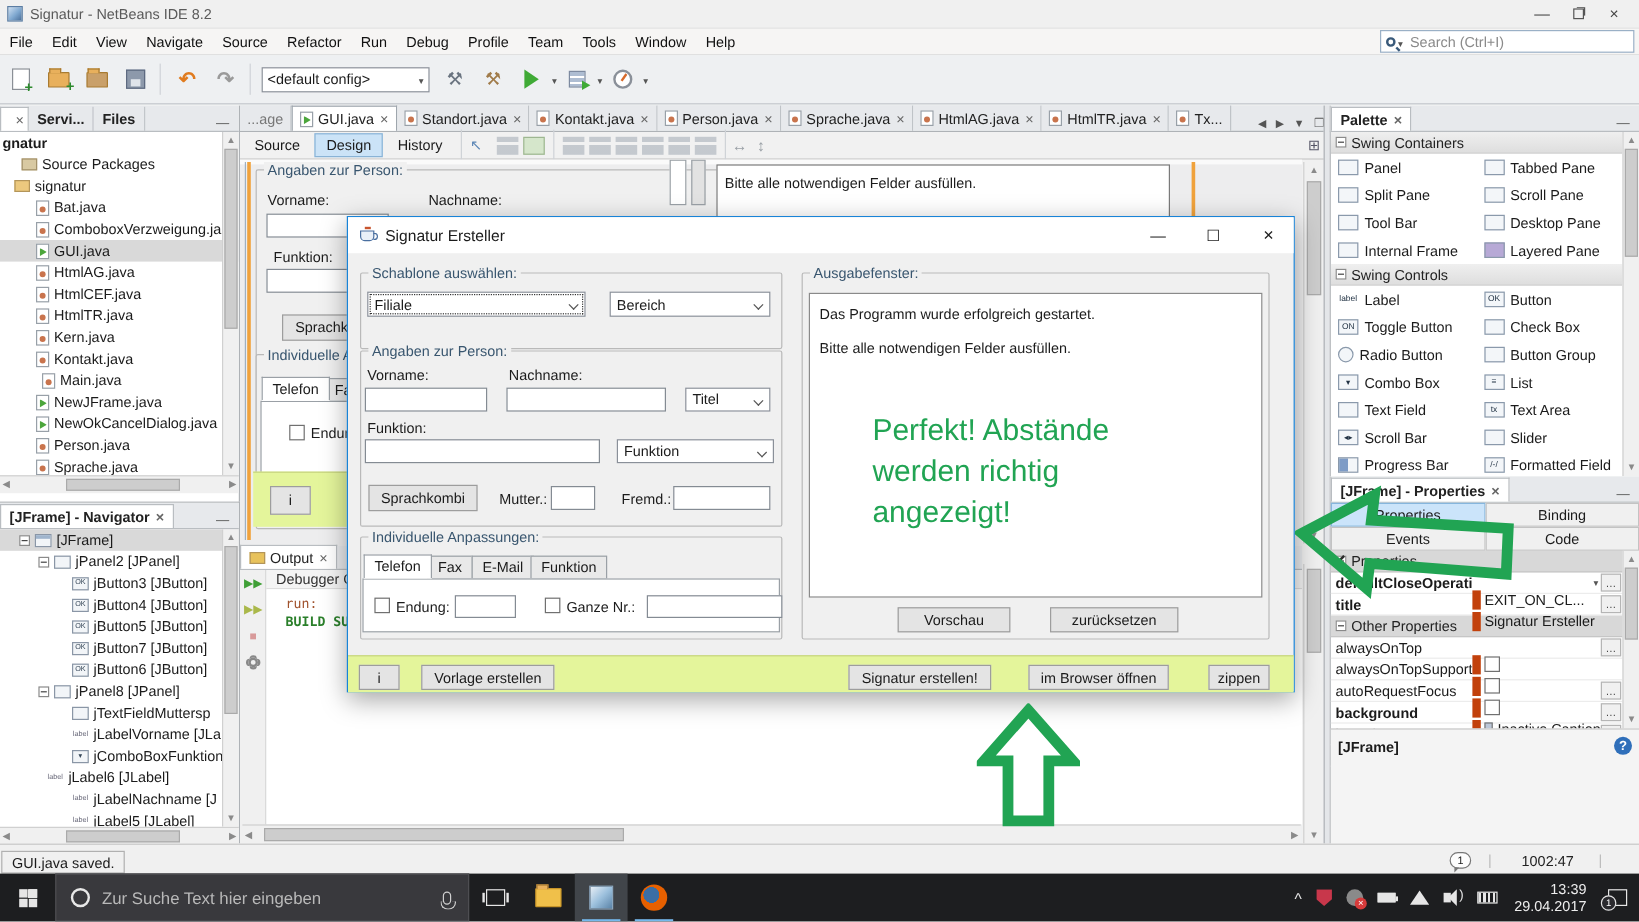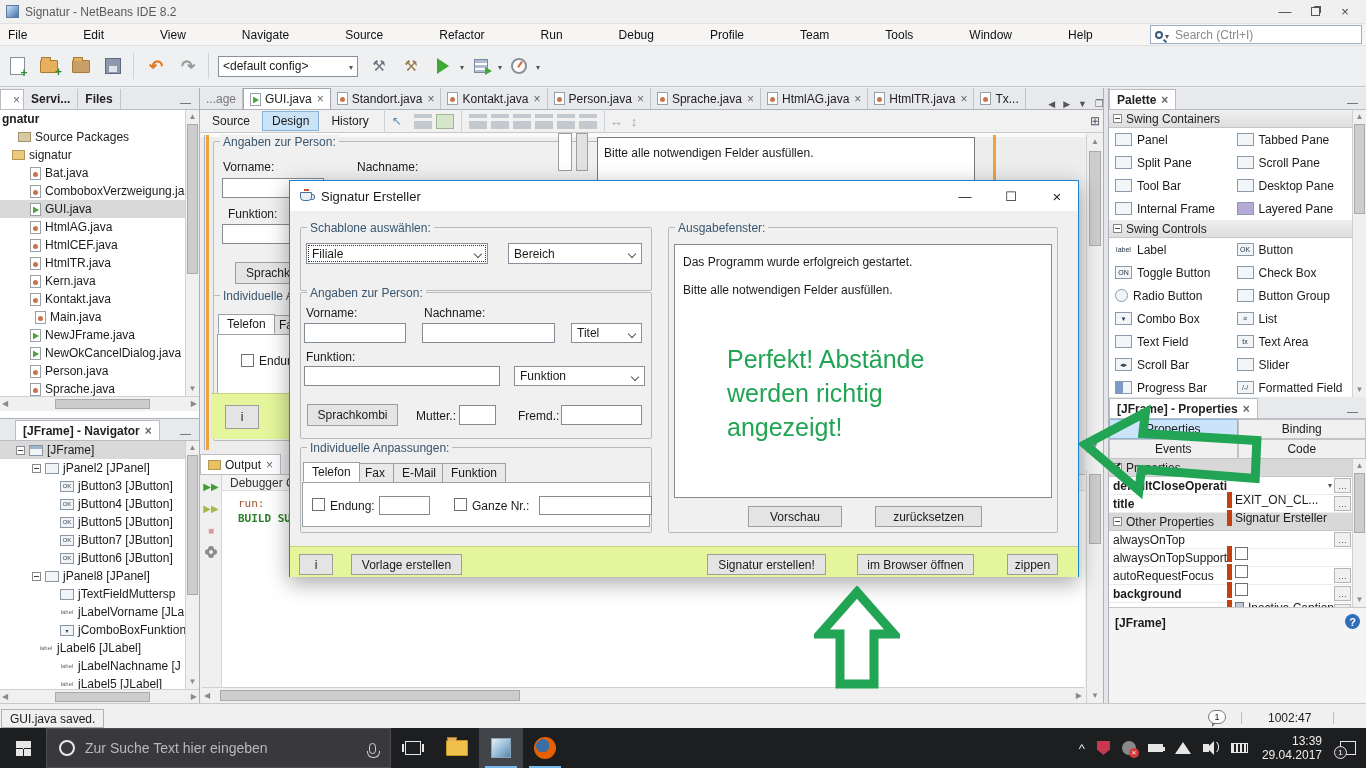--- a/index.html
+++ b/index.html
@@ -8,21 +8,21 @@
   #root{position:relative;width:1366px;height:768px;background:#f0f0f0;overflow:hidden;}
   .abs{position:absolute;}
   .flex{display:flex;align-items:center;}
 
   
   .titlebar{left:0;top:0;width:1366px;height:24px;background:#f0f0f0;border-bottom:1px solid #e2e2e2;}
   .titlebar .t{color:#5a5a5a;font-size:12px;margin-left:6px;}
   .cube{width:13px;height:13px;margin-left:6px;background:linear-gradient(135deg,#cfe0f2 0%,#7fa8d0 55%,#4a6f9a 100%);border:1px solid #5b7da3;}
   .winbtn{width:30px;height:22px;display:flex;align-items:center;justify-content:center;color:#444;font-size:13px;}
   .rest{width:9px;height:9px;border:1px solid #555;box-shadow:2px -2px 0 -1px #555;}
-  .menubar{left:0;top:24px;width:1366px;height:22px;background:#f6f5f4;border-bottom:1px solid #e0e0e0;display:flex;align-items:center;gap:40px;}
+  .menubar{left:0;top:24px;width:1366px;height:22px;background:#f6f5f4;border-bottom:1px solid #e0e0e0;display:flex;align-items:center;}
   .menu-item{padding:0 8px;height:22px;display:flex;align-items:center;color:#111;}
   .searchbox{position:absolute;right:4px;top:1px;width:212px;height:19px;background:#fff;border:1px solid #9ab0c6;display:flex;align-items:center;}
   .mag{width:8px;height:8px;border:2px solid #3a5a7a;border-radius:50%;margin-left:4px;position:relative;}
   .mag::after{content:"";position:absolute;width:4px;height:2px;background:#3a5a7a;transform:rotate(45deg);left:6px;top:7px;}
   .dropcaret::after{content:"▾";font-size:8px;color:#555;margin-left:2px;}
   .searchbox .ph{color:#8a8a8a;margin-left:6px;}
 
   
   .toolbar{left:0;top:46px;width:1366px;height:41px;background:#eef0f2;border-bottom:1px solid #c4c8cc;display:flex;align-items:center;}
   .tbtn{width:30px;height:30px;display:flex;align-items:center;justify-content:center;margin-left:2px;}
@@ -111,21 +111,21 @@
   .minusbox::after{content:"";position:absolute;left:1px;top:3px;width:5px;height:1px;background:#444;}
   .palrow{display:grid;grid-template-columns:1fr 1fr;height:23px;}
   .palitem{display:flex;align-items:center;padding-left:6px;white-space:nowrap;overflow:hidden;}
   .pico{flex:none;width:17px;height:13px;border:1px solid #8a99ab;background:#f3f6f9;margin-right:5px;font-size:7px;color:#234;display:flex;align-items:center;justify-content:center;overflow:hidden;}
 
   .propspanel{left:1108px;top:397px;width:258px;height:306px;background:#fff;border-left:1px solid #aeb2b6;}
   .pbtn{height:20px;border:1px solid #c3c3c3;display:flex;align-items:center;justify-content:center;background:#f0f0f0;}
   .pbtn.sel{background:#cbe4fa;border-color:#86b6dd;}
   .prow{height:18px;display:flex;align-items:center;border-bottom:1px solid #ececec;}
   .pname{width:118px;padding-left:4px;white-space:nowrap;overflow:hidden;flex:none;}
-  .pval{flex:1;height:16px;display:flex;align-items:center;padding-left:3px;white-space:nowrap;overflow:hidden;border-left:5px solid #c2410c;margin-top:28px;}
+  .pval{flex:1;height:16px;display:flex;align-items:center;padding-left:3px;white-space:nowrap;overflow:hidden;border-left:7px solid #c2410c;margin-top:28px;}
   .dots{flex:none;width:17px;height:15px;border:1px solid #b5b5b5;background:#f0f0f0;font-size:9px;display:flex;align-items:center;justify-content:center;color:#444;margin-right:1px;}
   .qicon{width:15px;height:15px;border-radius:50%;background:#2f6fba;color:#fff;font-size:11px;font-weight:bold;display:flex;align-items:center;justify-content:center;}
 
   
   .statusbar{left:0;top:703px;width:1366px;height:25px;background:#f0f0f0;border-top:1px solid #c8c8c8;}
   .stbox{position:absolute;left:1px;top:5px;height:19px;padding:0 8px;border:1px solid #b0b0b0;display:flex;align-items:center;background:#f0f0f0;}
   .balloon{position:absolute;width:18px;height:14px;border:1px solid #777;border-radius:7px;font-size:9px;display:flex;align-items:center;justify-content:center;background:#fdfdfd;}
   .balloon::after{content:"";position:absolute;left:3px;bottom:-4px;border-top:4px solid #777;border-right:4px solid transparent;}
 
   
@@ -334,21 +334,21 @@
     </div>
     <div class="hscroll" style="height:15px;position:relative;">
       <span class="sarrow" style="position:absolute;left:2px;">◀</span>
       <div class="thumb" style="position:absolute;left:55px;top:2px;width:95px;height:10px;"></div>
       <span class="sarrow" style="position:absolute;right:2px;">▶</span>
     </div>
   </div>
 
   <div class="abs" style="left:0;top:418px;width:200px;height:285px;background:#fff;border-right:1px solid #aeb2b6;border-top:1px solid #aeb2b6;">
     <div class="ptabrow" style="height:22px;">
-      <span class="ptab sel" style="font-weight:bold;margin-left:15px;">
+      <span class="ptab sel" style="font-weight:bold;">
           <span>[JFrame] - Navigator</span>
           <span class="closex"></span>
         </span>
       <span style="margin-left:auto;padding-right:8px;" class="minim"></span>
     </div>
     <div style="position:relative;height:248px;overflow:hidden;">
       <div class="trow sel" style="padding-left:16px;">
           <span class="expander"></span>
           <span class="nico win"></span>
           <span>[JFrame]</span>

